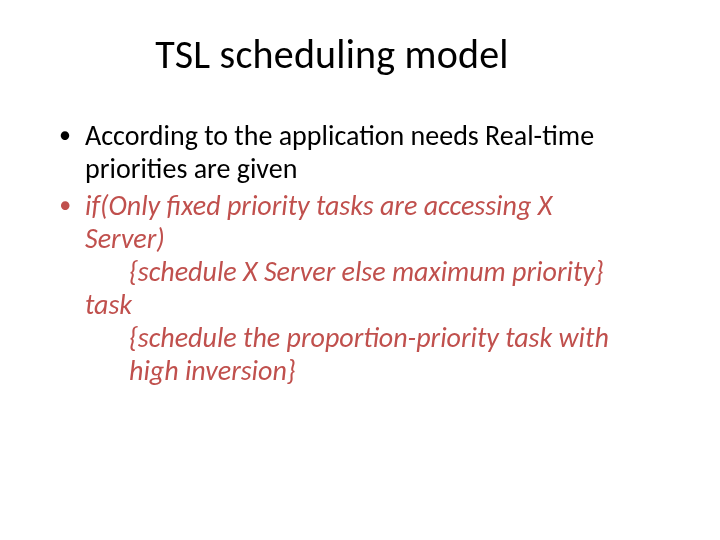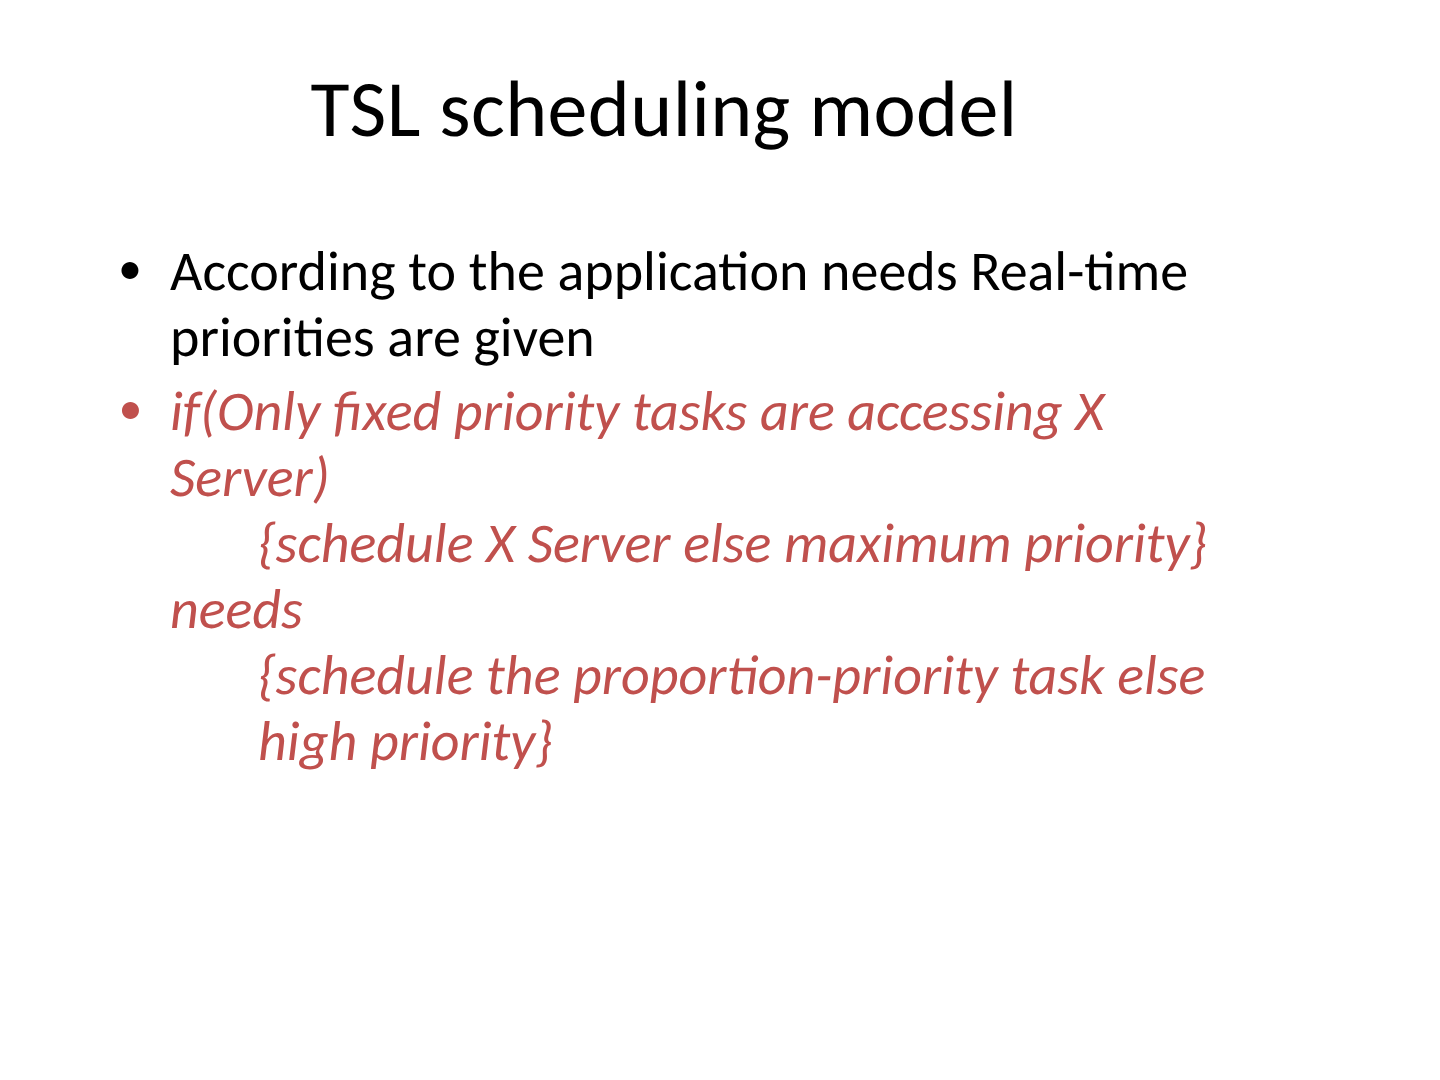--- a/index.html
+++ b/index.html
@@ -61,17 +61,17 @@
 
 <div class="slide">
   <h1 class="title">TSL scheduling model</h1>
   <ul class="body">
     <li>
       <span>According to the application needs Real-time priorities are given</span>
     </li>
     <li class="ital">
       <span class="code-line">if(Only fixed priority tasks are accessing X Server)</span>
       <span class="code-line indent">{schedule X Server else maximum priority}</span>
-      <span class="code-line">needs</span>
-      <span class="code-line indent">{schedule the proportion-priority task else high priority}</span>
+      <span class="code-line">task</span>
+      <span class="code-line indent">{schedule the proportion-priority task with high inversion}</span>
     </li>
   </ul>
 </div>
 
 </body></html>

